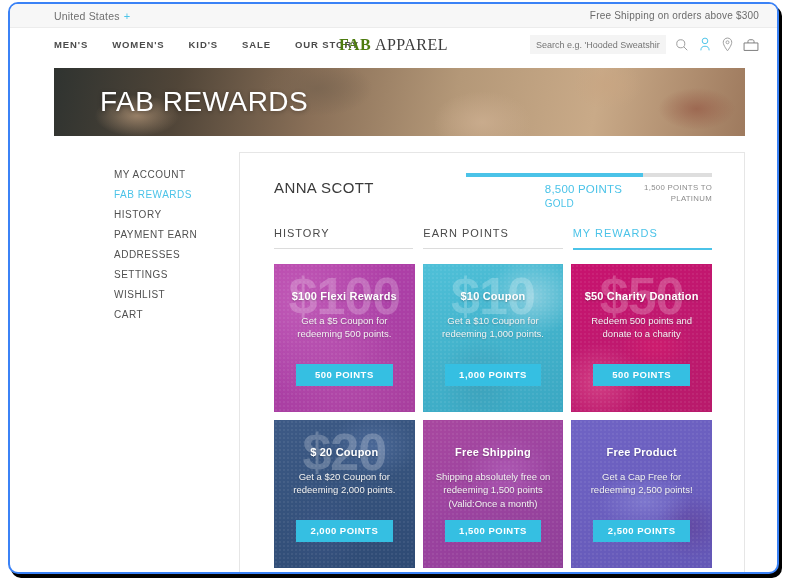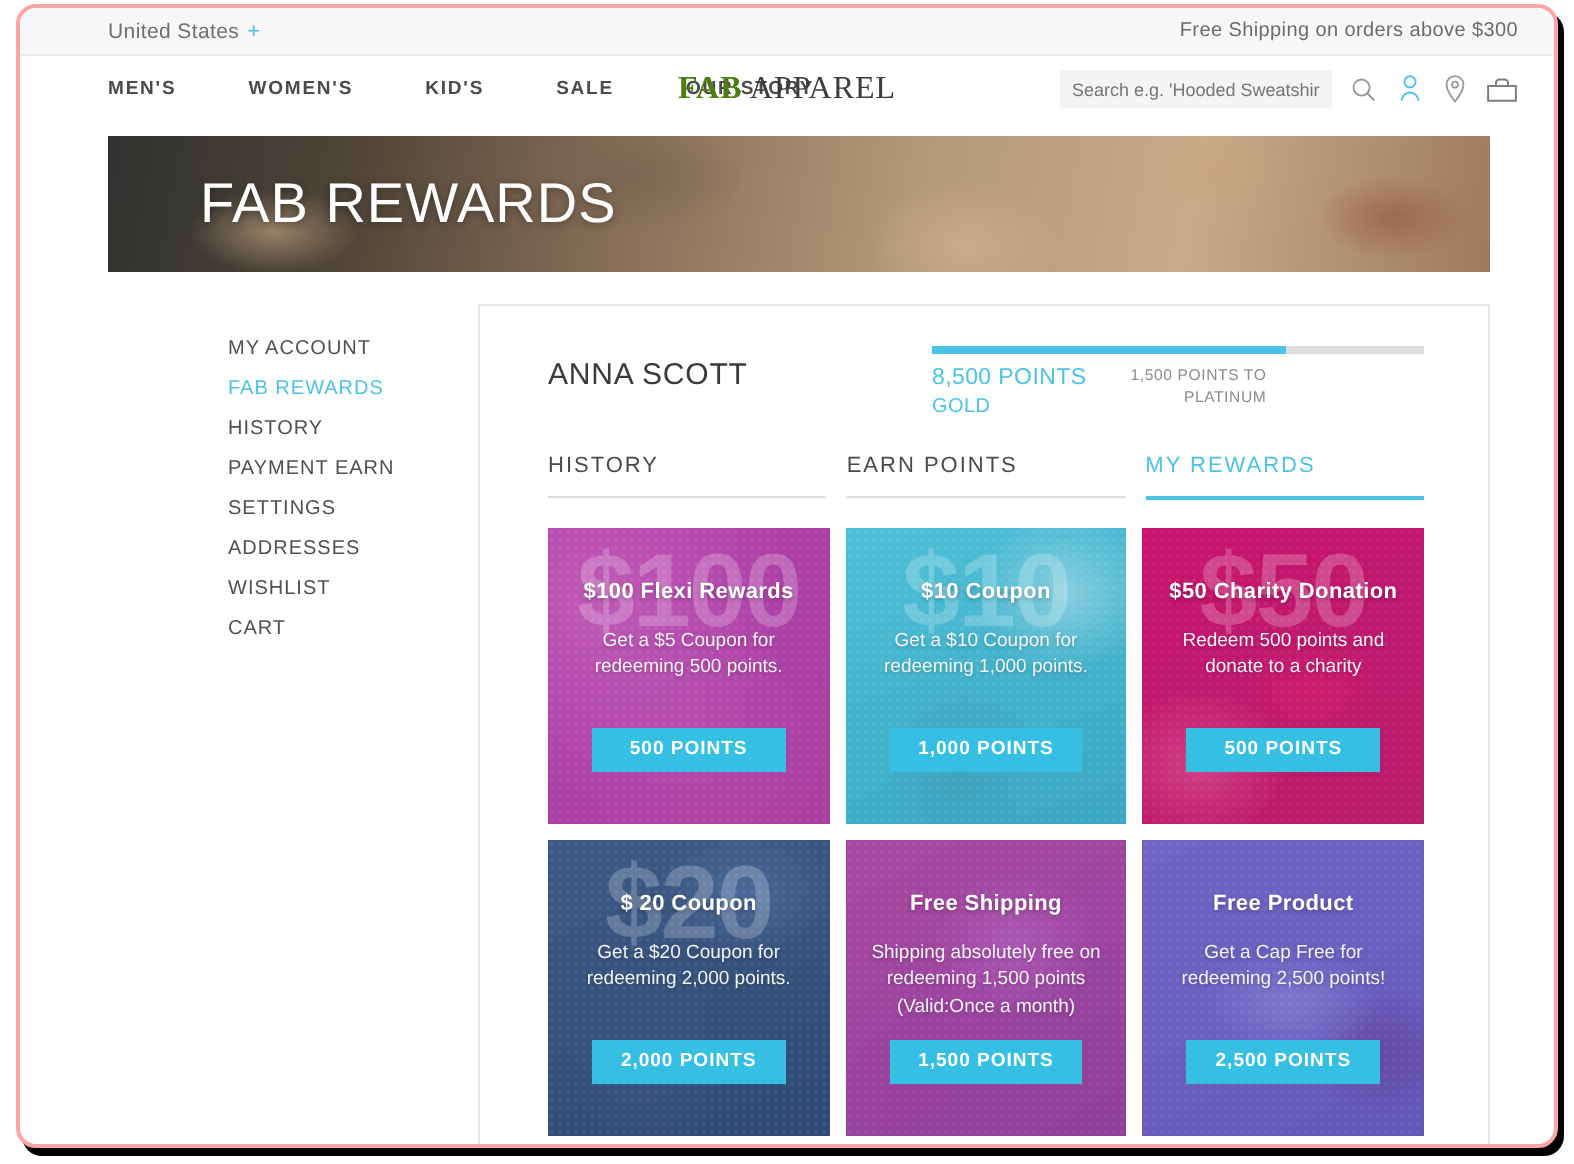--- a/index.html
+++ b/index.html
@@ -13,21 +13,21 @@
     overflow: hidden;
   }
 
   
   .window-frame {
     position: absolute;
     left: 8px; top: 2px;
     width: 771px; height: 572px;
     background: #ffffff;
     border-radius: 10px;
-    border: 2px solid #fca5a5;
+    border: 2px solid #3b82f6;
     overflow: hidden;
   }
   .frame-shadow {
     position: absolute;
     left: 11px; top: 6px;
     width: 771px; height: 572px;
     background: #000;
     border-radius: 10px;
     z-index: -1;
   }
@@ -51,21 +51,21 @@
 
   
   .main-nav {
     height: 33px;
     background: #ffffff;
     display: flex;
     align-items: center;
     padding: 0 18px 0 44px;
     position: relative;
   }
-  .nav-links { display: flex; gap: 36px; }
+  .nav-links { display: flex; gap: 24px; }
   .nav-link {
     font-size: 9.5px;
     font-weight: bold;
     color: #4b4b4b;
     letter-spacing: 0.9px;
     cursor: pointer;
   }
   .logo {
     position: absolute;
     left: 0; right: 0;
@@ -166,21 +166,21 @@
     width: 168px;
   }
   .points-block { flex: 1; }
   .progress-track {
     height: 4px;
     background: #dedede;
     width: 100%;
     margin-bottom: 5px;
   }
   .progress-fill { height: 100%; background: #4bc3e8; }
-  .points-meta { display: flex; justify-content: flex-start; align-items: flex-start; }
+  .points-meta { display: flex; justify-content: flex-end; align-items: flex-start; }
   .points-current { font-size: 11.5px; color: #4bc3e8; line-height: 1.35; letter-spacing: 0.2px; }
   .points-tier { font-size: 10px; color: #4bc3e8; letter-spacing: 0.2px; }
   .points-next {
     font-size: 7.8px;
     color: #8c8c8c;
     text-align: right;
     line-height: 1.35;
     letter-spacing: 0.3px;
     padding-top: 1px;
     width: 90px;
@@ -377,22 +377,22 @@
     <div class="hero-title">FAB REWARDS</div>
   </div>
 
   <div class="page-body">
 
     <div class="sidebar">
       <div class="side-item">MY ACCOUNT</div>
       <div class="side-item active">FAB REWARDS</div>
       <div class="side-item">HISTORY</div>
       <div class="side-item">PAYMENT EARN</div>
+      <div class="side-item">ADDRESSES</div>
       <div class="side-item">SETTINGS</div>
-      <div class="side-item">ADDRESSES</div>
       <div class="side-item">WISHLIST</div>
       <div class="side-item">CART</div>
     </div>
 
     <div class="content-panel">
 
       <div class="account-row">
         <div class="user-name">ANNA SCOTT</div>
         <div class="points-block">
           <div class="progress-track">

